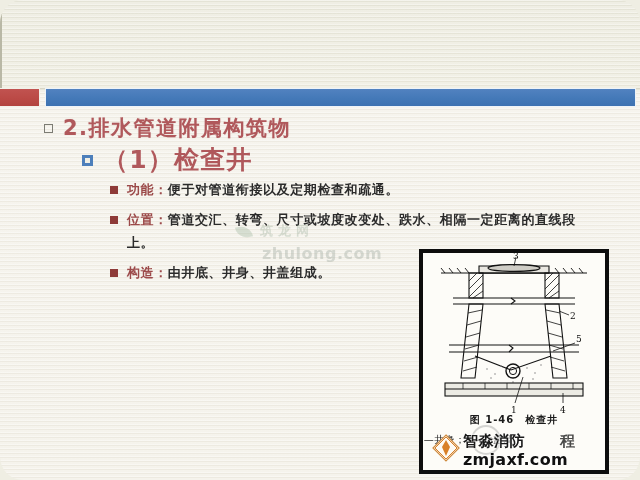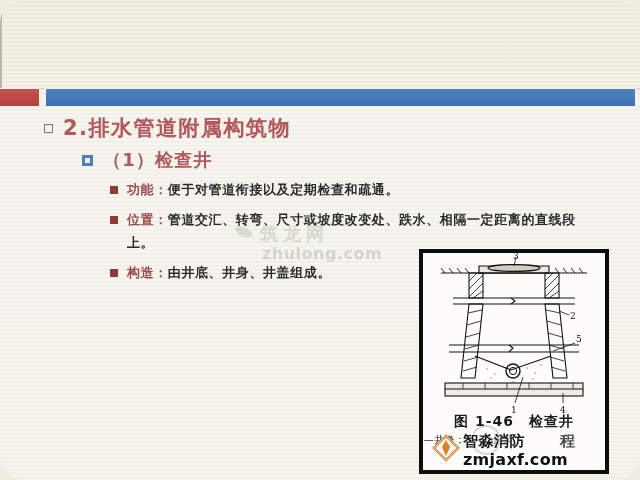--- a/index.html
+++ b/index.html
@@ -74,63 +74,63 @@
   .lvl2{margin:5px 0 0 82px;}
   .bul-blue{
     width:11px;height:11px;background:#4d7fbb;
     margin-top:8px;margin-right:10px;flex:0 0 auto;position:relative;
   }
   .bul-blue:after{
     content:"";position:absolute;left:3px;top:3px;width:5px;height:5px;
     background:#f0eee4;
   }
   .lvl2-text{
-    font-size:18px;line-height:25px;letter-spacing:1.2px;
+    font-size:25px;line-height:25px;letter-spacing:1.2px;
     color:#b0585b;font-weight:600;
   }
   
   .lvl3{margin:6px 0 0 110px;}
   .bul-red{
     width:8px;height:8px;background:#8e3a38;
     margin-top:8px;margin-right:9px;flex:0 0 auto;
   }
   .lvl3-text{
     font-size:13px;line-height:23px;letter-spacing:0.6px;
     color:#2b2b2b;font-weight:600;max-width:470px;
   }
   .lvl3-text .key{color:#9c4a4a;}
   .lvl3 + .lvl3{margin-top:7px;}
   
   .wm-center{
     position:absolute;left:236px;top:222px;width:210px;height:48px;
     pointer-events:none;user-select:none;
   }
   .wm-center .wm-cn{
-    position:absolute;left:24px;top:0;font-size:18px;font-weight:700;
+    position:absolute;left:24px;top:0;font-size:13px;font-weight:700;
     color:rgba(150,170,150,0.34);letter-spacing:5px;
   }
   .wm-center .wm-en{
     position:absolute;left:26px;top:22px;font-size:16px;font-weight:700;
     color:rgba(160,170,160,0.40);letter-spacing:0.5px;
   }
   .wm-center .wm-leaf{
     position:absolute;left:0;top:4px;width:16px;height:12px;
     background:rgba(150,175,150,0.33);
     border-radius:0 12px 0 12px;transform:rotate(-12deg);
   }
   
   .figure{
     position:absolute;left:419px;top:249px;width:190px;height:225px;
     background:#fdfcf8;border:4px solid #0d0d0d;box-sizing:border-box;
     overflow:hidden;
   }
   .fig-inner{position:absolute;left:0;top:0;width:182px;height:217px;}
   .fig-cap{
     position:absolute;left:0;top:160px;width:182px;text-align:center;
-    font-size:14px;color:#1b1b1b;letter-spacing:1px;font-weight:600;
+    font-size:10px;color:#1b1b1b;letter-spacing:1px;font-weight:600;
   }
   .fig-sub{
     position:absolute;left:-6px;top:180px;width:190px;
     font-size:10px;color:#2a2a2a;letter-spacing:0.4px;white-space:nowrap;
   }
   
   .fig-ring{
     position:absolute;left:48px;top:172px;width:26px;height:26px;
     border:2px solid rgba(120,120,120,0.30);border-radius:50%;
   }

